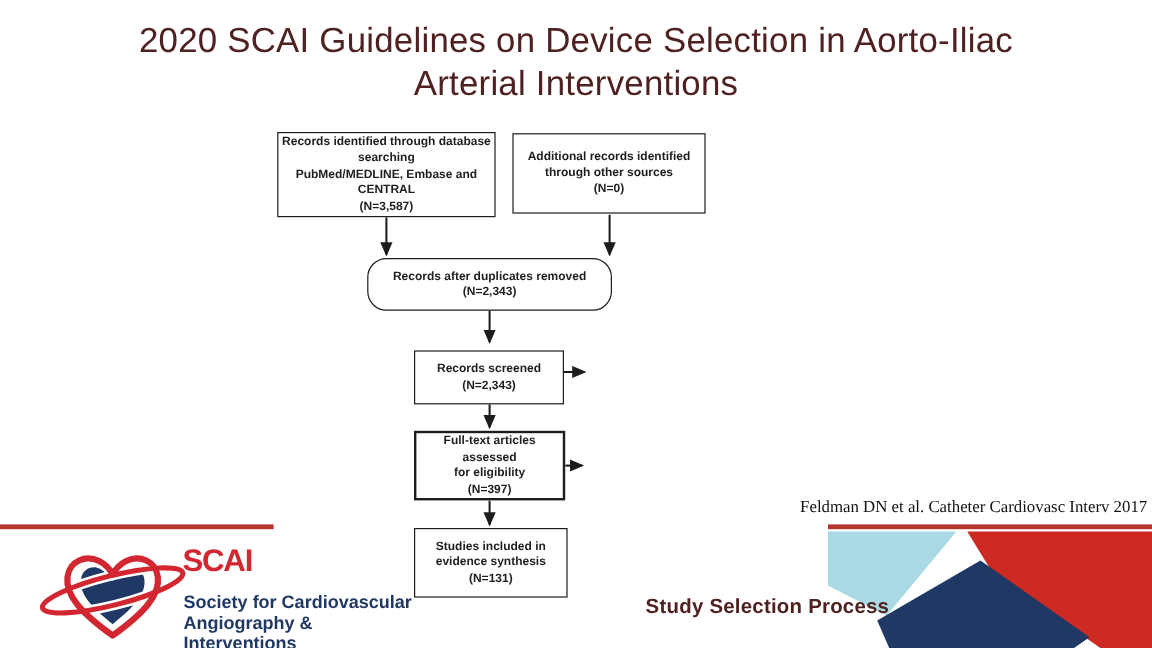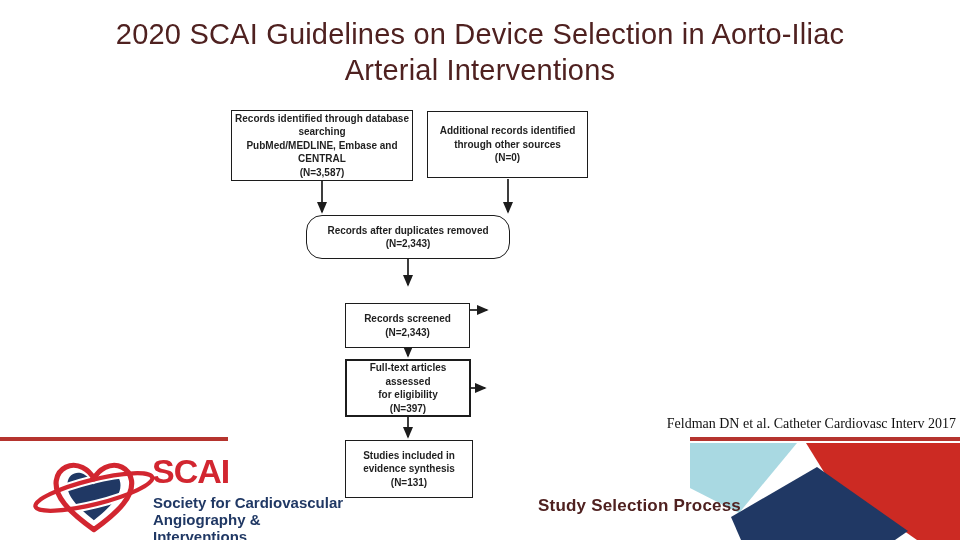--- a/index.html
+++ b/index.html
@@ -28,21 +28,21 @@
         text-align:center;font-size:10px;line-height:13.5px;font-weight:700;color:#1f1f1f;padding:1px 2px;}
   .fbox.thick{border-width:2px;}
   .arrows{position:absolute;left:0;top:0;width:462px;height:402px;pointer-events:none;}
 
   
   .corner{position:absolute;left:0;top:440px;width:960px;height:100px;z-index:2;}
 
   
   .logo{position:absolute;left:28px;top:446px;width:330px;height:92px;z-index:3;}
   .logo-heart{position:absolute;left:0;top:0;width:128px;height:92px;}
-  .logo-acronym{position:absolute;left:124px;top:6px;color:#d22630;font-size:34px;font-weight:700;letter-spacing:-1px;}
+  .logo-acronym{position:absolute;left:124px;top:6px;color:#d22630;font-size:26px;font-weight:700;letter-spacing:-1px;}
   .logo-name{position:absolute;left:125px;top:48px;color:#203864;font-size:15px;font-weight:700;line-height:17px;}
 </style>
 </head>
 <body>
 
 <div id="slide">
 
   <div class="title">
     <div>2020 SCAI Guidelines on Device Selection in Aorto-Iliac</div>
     <div>Arterial Interventions</div>
@@ -89,21 +89,21 @@
       <span>Additional records identified</span>
       <span>through other sources</span>
       <span>(N=0)</span>
     </div>
 
     <div class="fbox" style="left:78px;top:112px;width:204px;height:44px;border-radius:16px;">
       <span>Records after duplicates removed</span>
       <span>(N=2,343)</span>
     </div>
 
-    <div class="fbox" style="left:117px;top:200px;width:125px;height:45px;">
+    <div class="fbox" style="left:117px;top:189px;width:125px;height:45px;">
       <span>Records screened</span>
       <span>(N=2,343)</span>
     </div>
 
 
     <div class="fbox thick" style="left:117px;top:256px;width:126px;height:58px;">
       <span>Full-text articles assessed</span>
       <span>for eligibility</span>
       <span>(N=397)</span>
     </div>

